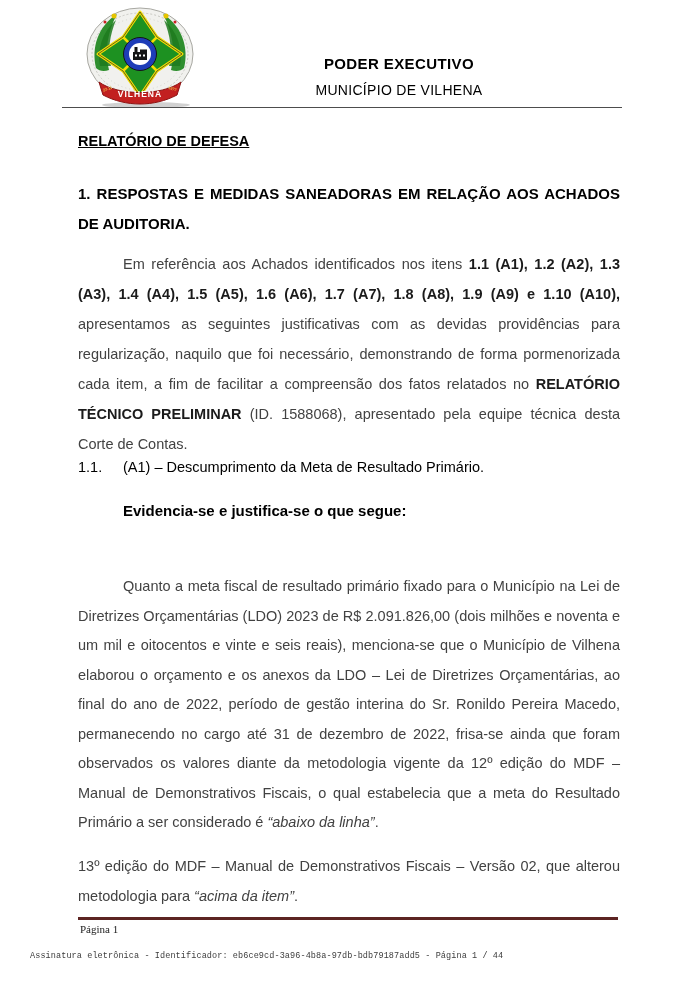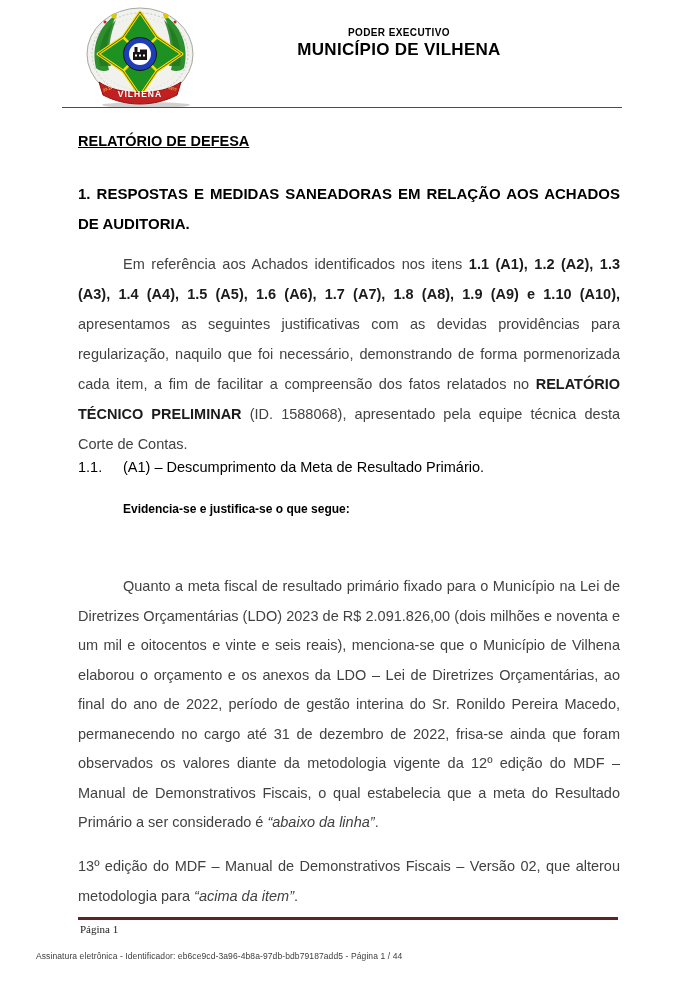--- a/index.html
+++ b/index.html
@@ -3,46 +3,46 @@
 <meta charset="utf-8">
 <style>
   html,body { margin:0; padding:0; background:#ffffff; }
   .page {
     position:relative; width:696px; height:984px; background:#ffffff;
     font-family:"Liberation Sans", sans-serif; color:#3f3f3f; overflow:hidden;
   }
   
   .logo { position:absolute; left:84px; top:6px; width:112px; height:102px; }
   .org  { position:absolute; left:248px; top:27px; width:302px; text-align:center; color:#000; }
-  .org .l1 { font-size:10px; font-weight:bold; letter-spacing:0.4px; }
-  .org .l2 { font-size:17px; font-weight:bold; letter-spacing:0.3px; margin-top:2px; }
+  .org .l1 { font-size:15px; font-weight:bold; letter-spacing:0.4px;margin-top:28px; }
+  .org .l2 { font-size:14px; font-weight:normal; letter-spacing:0.3px; margin-top:10px; }
   .header-rule { position:absolute; left:62px; top:107px; width:560px; height:1px; background:#4d4d4d; }
   
   .doc-title { position:absolute; left:78px; top:133px; width:542px; text-align:left;
                font-size:14.5px; font-weight:bold; color:#000; }
   .doc-title span { text-decoration:underline; }
   .h1 { position:absolute; left:78px; top:179px; width:542px; font-size:15px; font-weight:bold;
         color:#000; line-height:30px; text-align:justify; }
   .p  { position:absolute; left:78px; width:542px; font-size:14.5px; line-height:30px;
         text-align:justify; color:#424242; }
   .indent { text-indent:45px; }
   .p1 { top:249px; }
   .h2 { position:absolute; left:78px; top:459px; width:542px; font-size:14.5px; font-weight:normal; color:#000; }
   .h2 .num { display:inline-block; width:45px; }
-  .subh { position:absolute; left:123px; top:502px; font-size:12px; font-weight:bold; color:#000; }
+  .subh { position:absolute; left:123px; top:502px; font-size:15px; font-weight:bold; color:#000; }
   .p2 { top:572px; line-height:29.5px; }
   .p3 { top:783px; line-height:32px; }
   .p4 { top:851px; }
   .b { font-weight:bold; color:#1b1b1b; }
   .i { font-style:italic; }
   
   .footer-rule { position:absolute; left:78px; top:917px; width:540px; height:3px; background:#5c2422; }
   .pagina { position:absolute; left:80px; top:923px; font-family:"Liberation Serif", serif;
             font-size:11px; color:#222; }
-  .signature { position:absolute; left:36px; top:951px; font-size:8.5px; color:#3c3c3c; letter-spacing:0.1px; }
+  .signature { position:absolute; left:30px; top:951px; font-size:8.5px; color:#3c3c3c; letter-spacing:0.1px;font-family:Liberation Mono, monospace; }
 </style>
 </head>
 <body>
 
 <div class="page">
 
   <div class="logo">
     <svg viewBox="0 0 112 102" width="112" height="102">
       <ellipse cx="62" cy="99" rx="44" ry="3" fill="rgba(0,0,0,0.18)"></ellipse>
       <ellipse cx="56" cy="48" rx="53" ry="46" fill="#f1f1ee" stroke="#a8a8a2" stroke-width="1"></ellipse>

